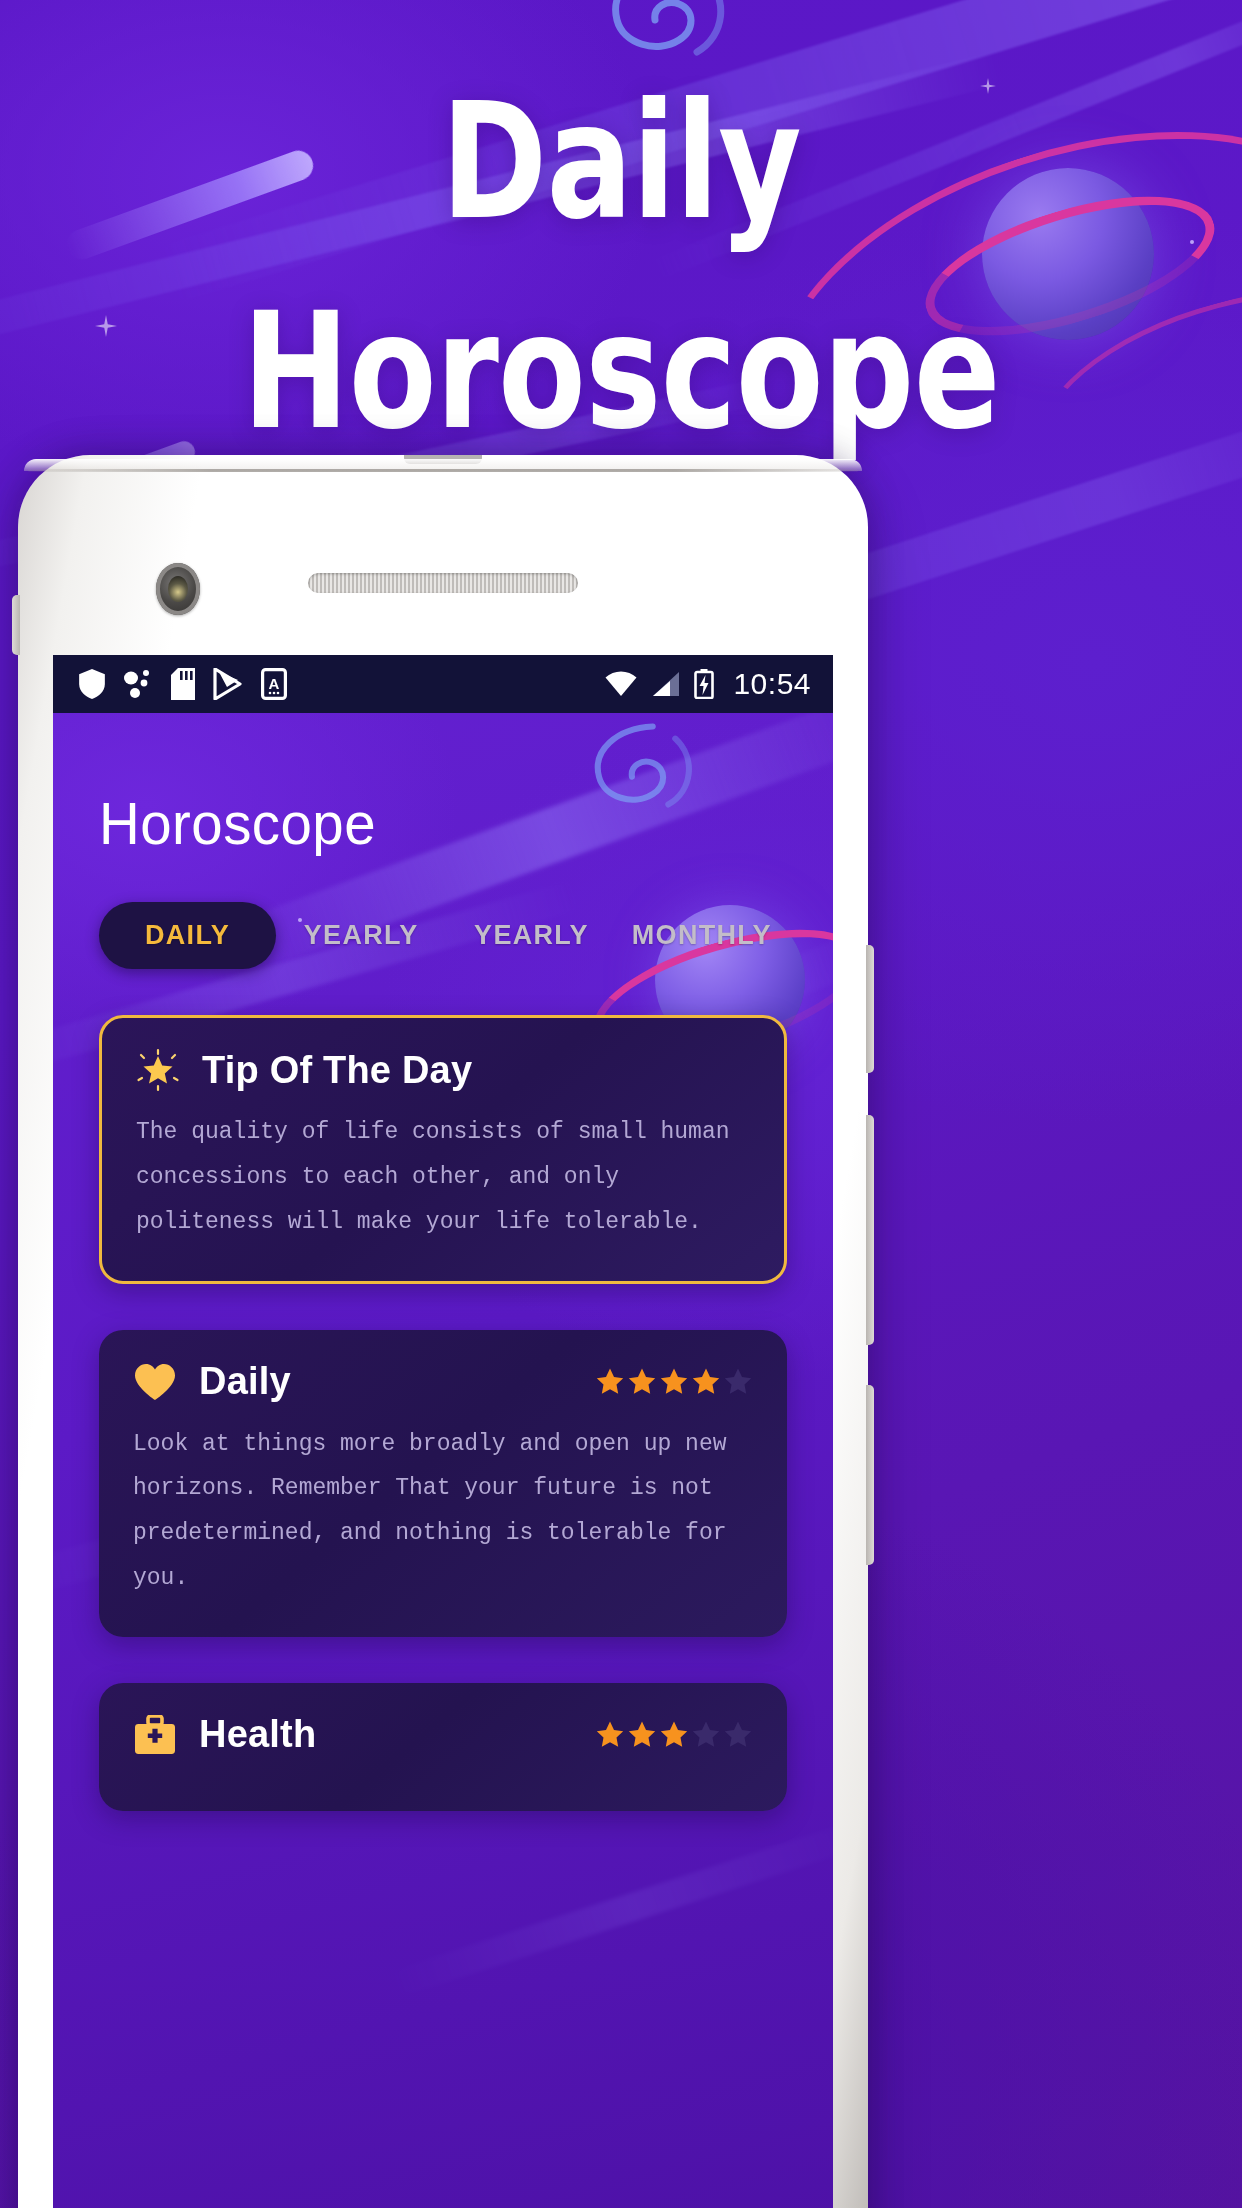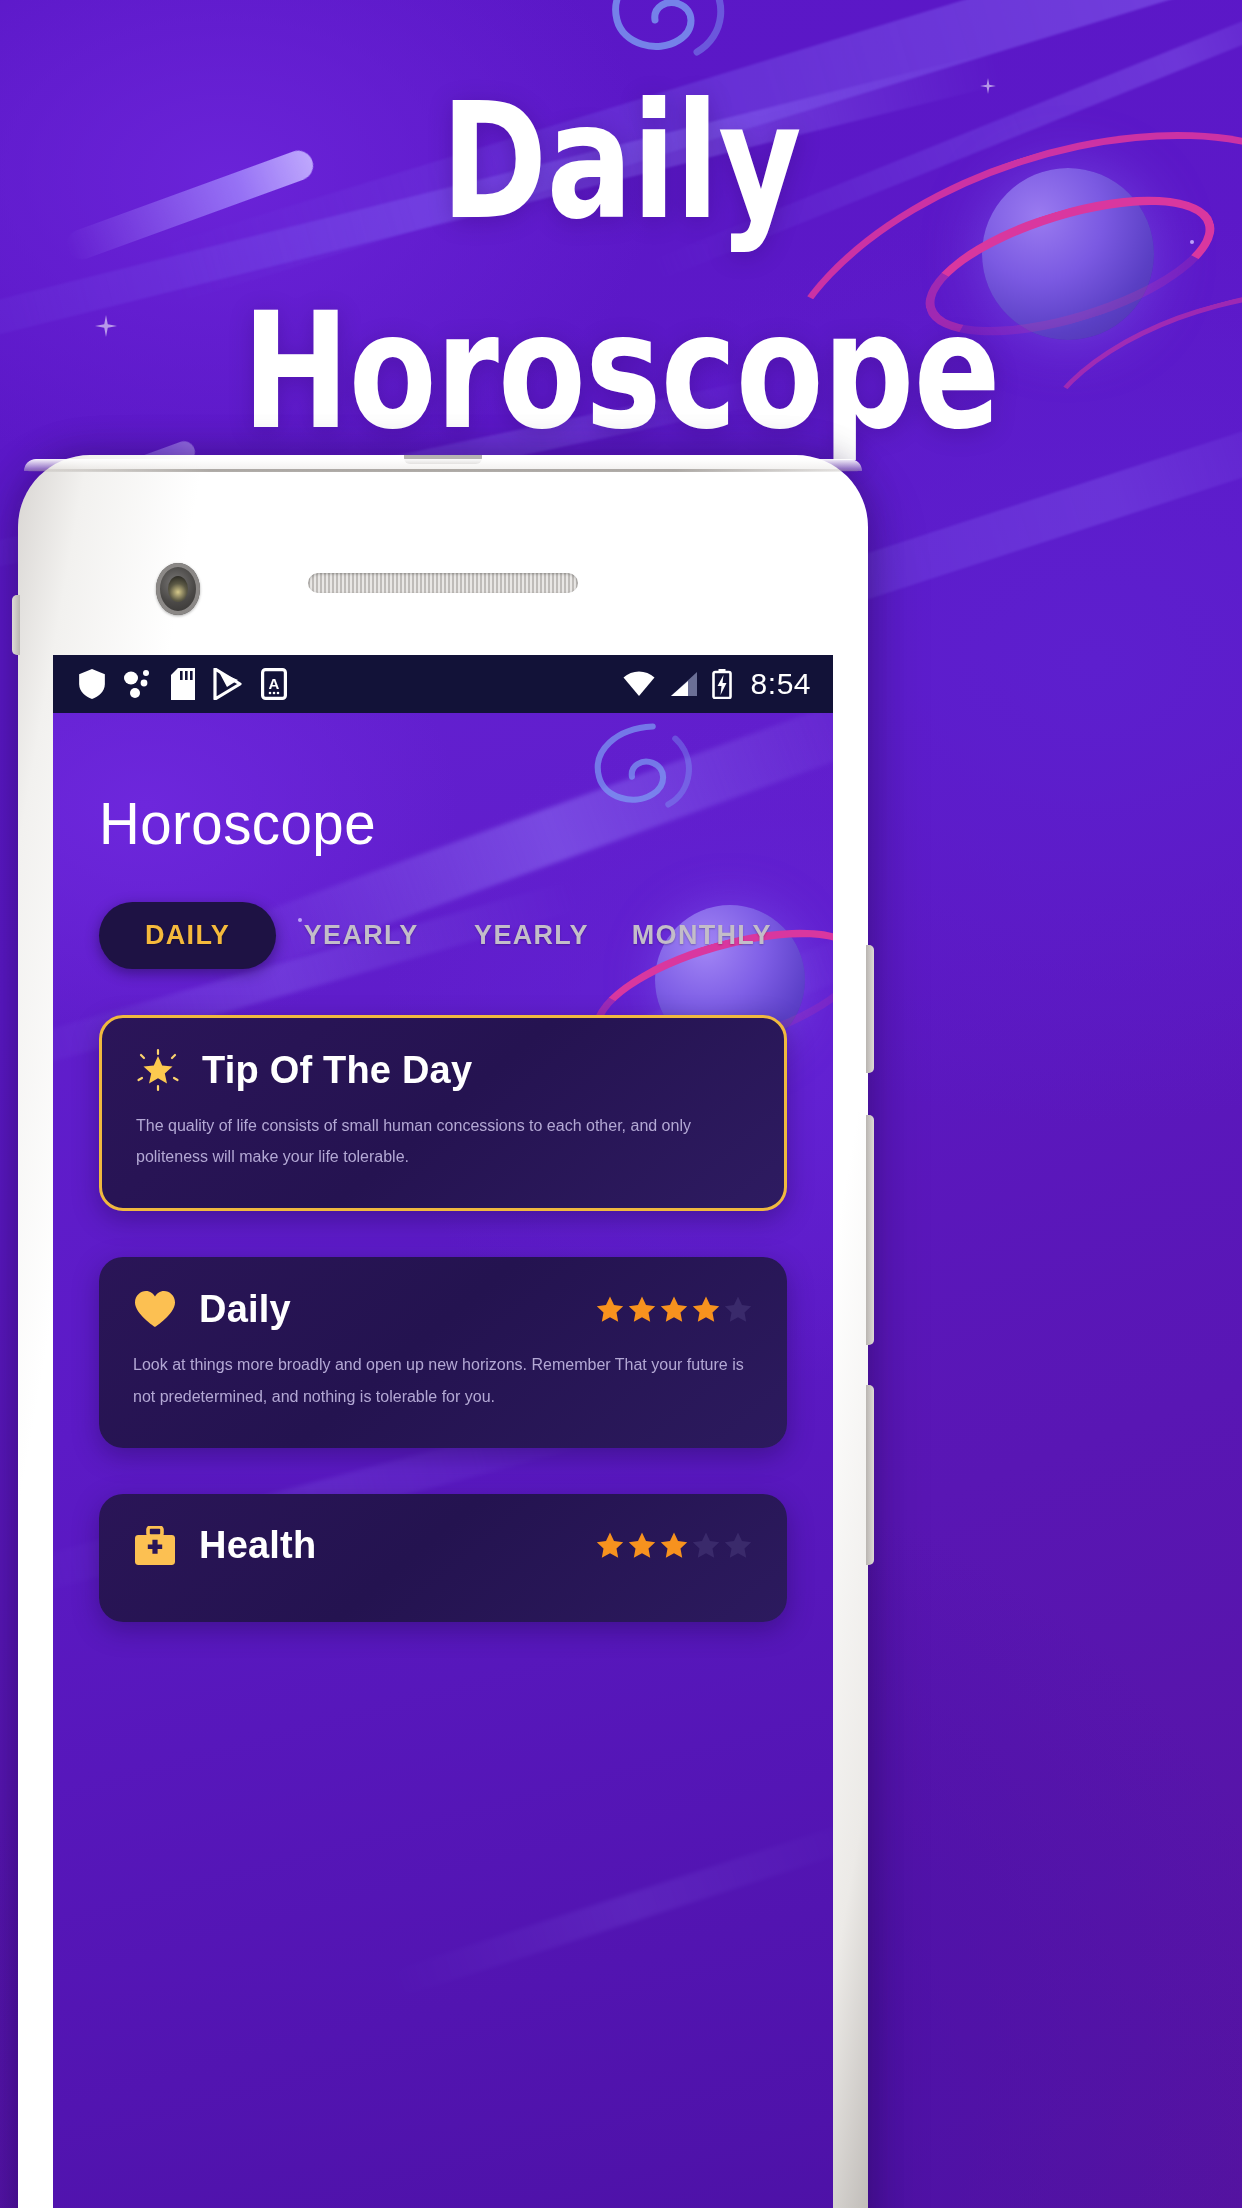--- a/index.html
+++ b/index.html
@@ -363,24 +363,24 @@
     font-family: "Liberation Sans", sans-serif;
   }
   .stars {
     margin-left: auto;
     display: flex;
     gap: 2px;
     align-items: center;
   }
   .card-body {
     color: #b3a8d4;
-    font-size: 16px;
+    font-size: 23px;
     line-height: 1.95;
     margin-top: 18px;
-    font-family: Liberation Sans, sans-serif;
+    font-family: Liberation Mono, monospace;
     font-weight: 300;
   }
 
   .cards-scroll { padding-bottom: 10px; }
 </style>
 </head>
 <body>
 
 <div id="stage">
 
@@ -467,21 +467,21 @@
           </svg>
           <svg class="sb-ic" width="30" height="26" viewBox="0 0 30 26">
             <path d="M28 1 L28 25 L2 25 Z" fill="#6b6f96"></path>
             <path d="M19 10 L19 25 L2 25 Z" fill="#fff"></path>
           </svg>
           <svg class="sb-ic" width="20" height="30" viewBox="0 0 20 30">
             <rect x="6.5" y="0" width="7" height="3" fill="#fff"></rect>
             <rect x="1.5" y="3" width="17" height="26" rx="1.6" fill="none" stroke="#fff" stroke-width="2.6"></rect>
             <path d="M11.5 6 L5.5 17 H9.5 L8.5 26 L14.5 14 H10.5 Z" fill="#fff"></path>
           </svg>
-          <div class="sb-time">8:54</div>
+          <div class="sb-time">10:54</div>
         </div>
       </div>
 
       <div class="app">
         <div class="app-streak as1"></div>
         <div class="app-streak as2"></div>
         <div class="app-streak as3"></div>
         <div class="app-streak as4"></div>
         <div class="app-streak as5"></div>
 

